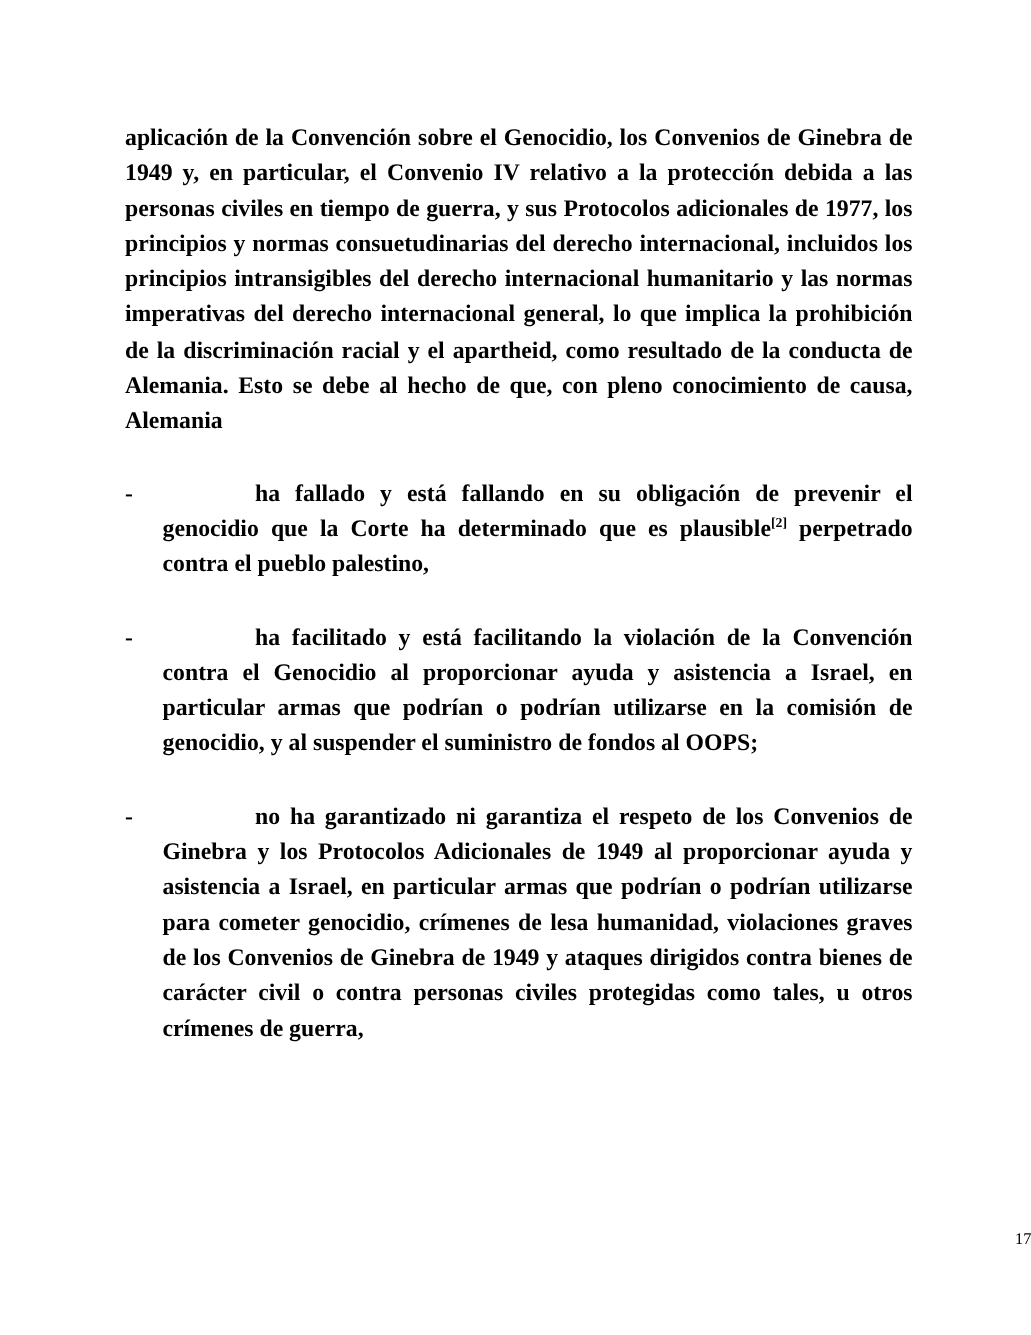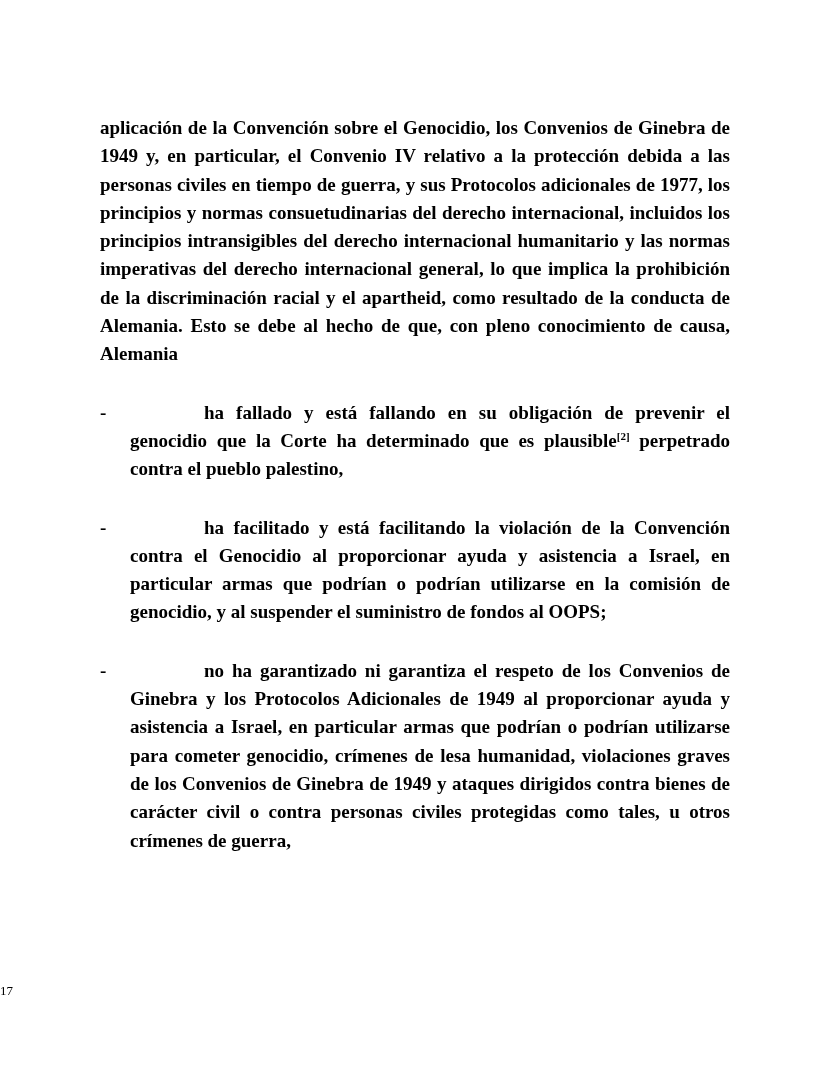--- a/index.html
+++ b/index.html
@@ -11,21 +11,21 @@
     position: relative;
     width: 825px;
     height: 1068px;
     background: #ffffff;
     font-family: "Liberation Serif", "DejaVu Serif", serif;
     color: #000000;
     overflow: hidden;
   }
   .content {
     position: absolute;
-    top: 114px;
+    top: 97px;
     left: 100px;
     width: 630px;
     font-family: Liberation Serif, serif;
   }
   .para {
     margin: 0 0 27px 0;
     font-size: 19px;
     font-weight: 700;
     line-height: 28.3px;
     text-align: justify;
@@ -52,21 +52,21 @@
   .fn {
     font-size: 11px;
     line-height: 0;
     vertical-align: super;
   }
   .page-number {
     position: absolute;
     top: 983px;
     left: 0;
     width: 825px;
-    text-align: left;
+    text-align: right;
     font-size: 13px;
     font-weight: 400;
     font-family: "Liberation Serif", "DejaVu Serif", serif;
     color: #000000;
   }
 </style>
 </head>
 <body>
 
 <div class="page">

